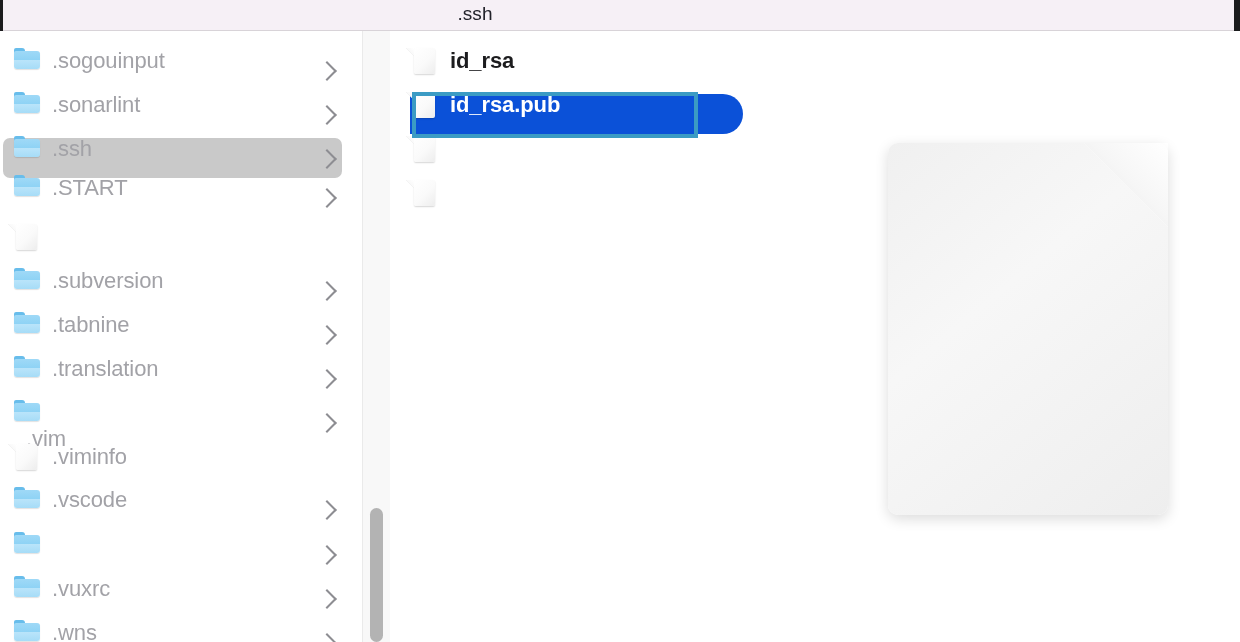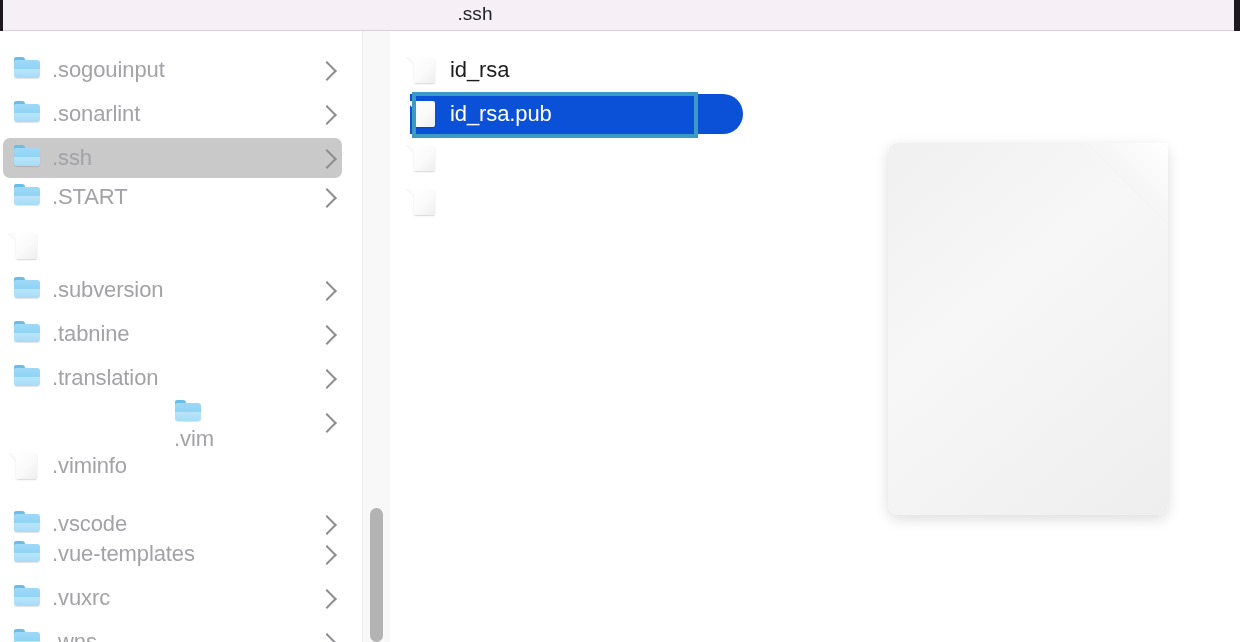--- a/index.html
+++ b/index.html
@@ -69,21 +69,21 @@
   }
 
   .col {
     position: absolute;
     top: 0;
     height: 611px;
     background: #ffffff;
     box-sizing: border-box;
   }
   .col-sidebar { left: 0;   width: 390px; }
-  .col-files   { left: 390px; width: 410px; }
+  .col-files   { left: 390px; width: 410px; font-weight: bold; }
   .col-preview { left: 800px; width: 440px; }
 
   .col-divider {
     position: absolute;
     top: 0;
     width: 1px;
     height: 611px;
     background: #d6d6d8;
   }
   .div-1 { left: 390px; }
@@ -111,21 +111,21 @@
     background: #b3b3b3;
     border-radius: 7px;
   }
 
   
   .row {
     position: absolute;
     left: 0;
     height: 44px;
     display: flex;
-    align-items: center;
+    align-items: flex-start;
     box-sizing: border-box;
   }
   .sidebar-row { width: 362px; padding-left: 14px; }
   .file-row    { width: 380px; padding-left: 22px; }
 
   .row-highlight {
     position: absolute;
     left: 3px;
     width: 339px;
     height: 40px;
@@ -336,28 +336,27 @@
           </div>
           <div class="row sidebar-row" style="top: 369px; flex-direction: column;">
             <span class="icon-wrap"><span class="folder-icon"><span class="tab"></span><span class="body"></span></span></span>
             <span class="row-label">.vim</span>
             <span class="chevron"></span>
           </div>
           <div class="row sidebar-row" style="top: 413px;">
             <span class="icon-wrap"><span class="file-icon"><span class="sheet"></span><span class="fold"></span><span class="fold-shade"></span></span></span>
             <span class="row-label">.viminfo</span>
           </div>
-          <div class="row sidebar-row" style="top: 471px;">
+          <div class="row sidebar-row" style="top: 456px;">
             <span class="icon-wrap"><span class="folder-icon"><span class="tab"></span><span class="body"></span></span></span>
             <span class="row-label">.vscode</span>
             <span class="chevron"></span>
           </div>
           <div class="row sidebar-row" style="top: 501px;">
             <span class="icon-wrap"><span class="folder-icon"><span class="tab"></span><span class="body"></span></span></span>
-            <span class="row-label">.vue-templates</span>
             <span class="chevron"></span>
           </div>
           <div class="row sidebar-row" style="top: 545px;">
             <span class="icon-wrap"><span class="folder-icon"><span class="tab"></span><span class="body"></span></span></span>
             <span class="row-label">.vuxrc</span>
             <span class="chevron"></span>
           </div>
           <div class="row sidebar-row" style="top: 589px;">
             <span class="icon-wrap"><span class="folder-icon"><span class="tab"></span><span class="body"></span></span></span>
             <span class="row-label">.wns</span>

